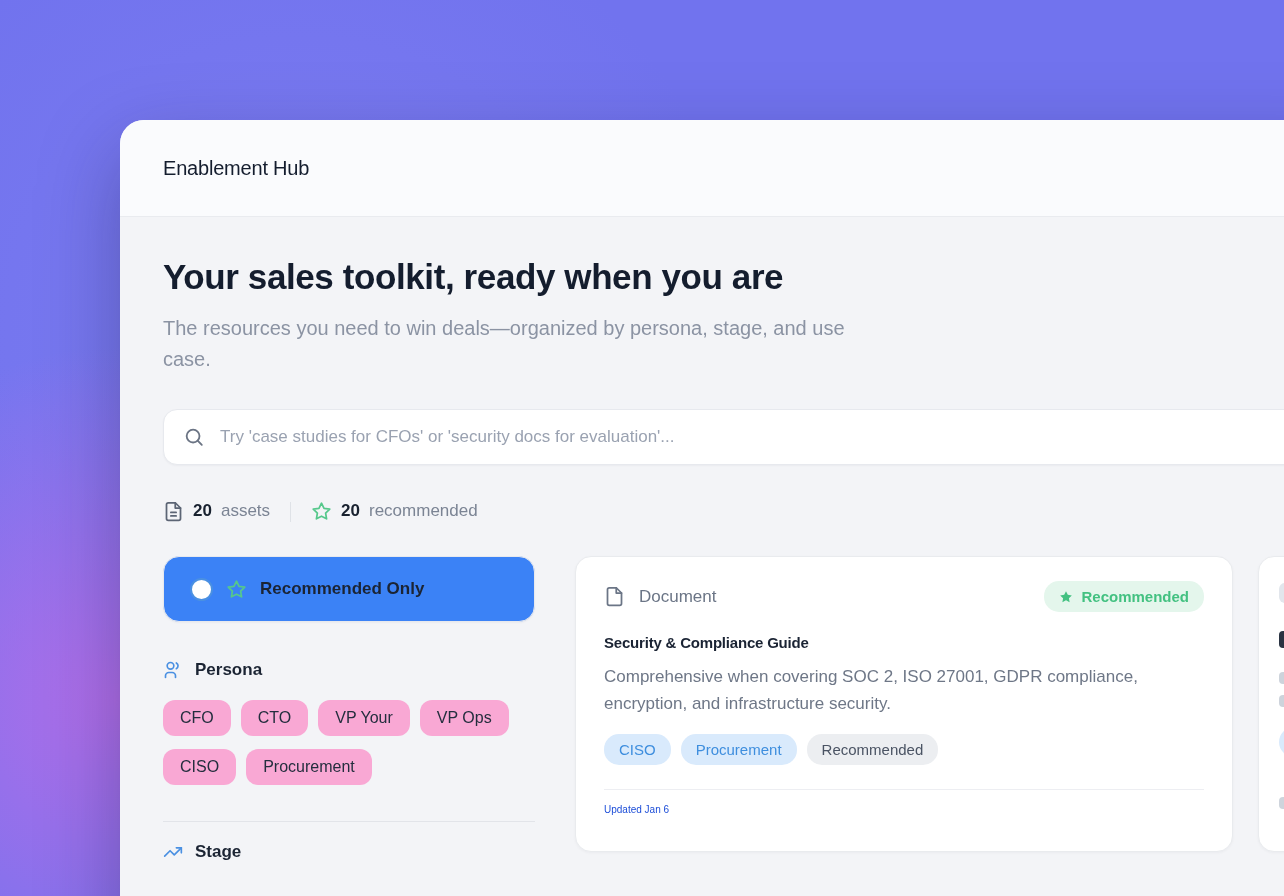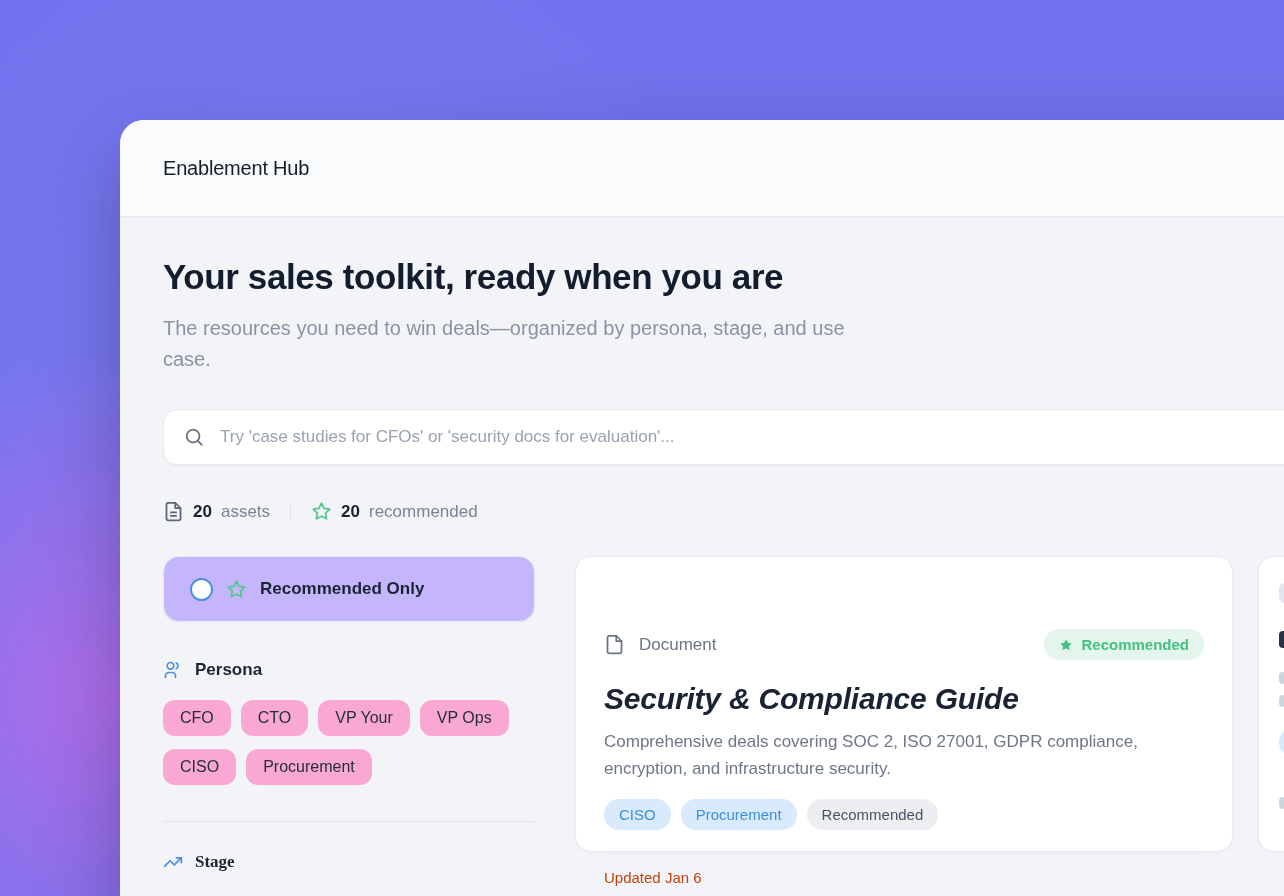--- a/index.html
+++ b/index.html
@@ -66,55 +66,55 @@
     font-size: 17px; color: #1c2534;
   }
   .search-bar input::placeholder { color: #9aa2b1; }
 
   
   .stats-row {
     margin-top: 36px;
     display: flex; align-items: center;
     font-size: 17px; color: #7b8494;
   }
-  .stat { display: flex; align-items: center; gap: 9px; }
+  .stat { display: flex; gap: 9px; }
   .stat svg { width: 21px; height: 21px; }
   .stat .count { color: #18212f; font-weight: 700; }
   .stat-doc-icon { color: #5c6575; }
   .stat-star-icon { color: #56c88c; }
   .stats-sep { width: 1px; height: 20px; background: #dfe2e7; margin: 0 20px; }
 
   
   .content-row { margin-top: 34px; display: flex; gap: 40px; align-items: flex-start; }
   .sidebar { width: 372px; flex-shrink: 0; }
 
   .rec-only-box {
     height: 66px;
-    background: #c4b5fd;
+    background: #3b82f6;
     border: 1px solid #e7e9ee;
     border-radius: 16px;
     display: flex; align-items: center;
     padding: 0 26px; gap: 13px;
     box-shadow: 0 1px 2px rgba(16,24,40,0.04);
     cursor: pointer;
   }
   .radio-circle {
     width: 23px; height: 23px; border-radius: 50%;
     border: 2px solid #4a90e2; background: #fff; flex-shrink: 0;
   }
   .rec-only-box .star svg { width: 21px; height: 21px; color: #56c88c; display: block; }
   .rec-only-label { font-size: 17px; font-weight: 600; color: #1b2433; }
 
   .filter-head {
     margin-top: 38px;
     display: flex; align-items: center; gap: 12px;
     font-size: 17px; font-weight: 700; color: #1b2433;
   }
   .filter-head svg { width: 20px; height: 20px; color: #4a90e2; }
-  .filter-head.stage { margin-top: 30px; font-family: Liberation Serif, serif; }
+  .filter-head.stage { margin-top: 20px; }
 
   .chips { margin-top: 20px; display: flex; flex-wrap: wrap; gap: 13px 10px; }
   .chip {
     background: #f9a8d4;
     border-radius: 12px;
     padding: 9px 17px;
     font-size: 16px; color: #242e3e;
     cursor: pointer;
   }
   .sidebar-divider { margin-top: 36px; border-top: 1px solid #e2e4e9; }
@@ -123,38 +123,38 @@
   .cards { display: flex; gap: 25px; }
   .card {
     width: 658px; height: 296px; flex-shrink: 0;
     background: #fff;
     border: 1px solid #e9ebee;
     border-radius: 16px;
     padding: 24px 28px 0;
     box-shadow: 0 1px 3px rgba(16,24,40,0.04);
     cursor: pointer;
   }
-  .card-top { display: flex; justify-content: space-between; align-items: center; margin-top: 48px; }
+  .card-top { display: flex; justify-content: space-between; align-items: center; }
   .card-type { display: flex; align-items: center; gap: 14px; font-size: 17px; color: #6b7586; }
   .card-type svg { width: 21px; height: 21px; color: #6b7586; }
   .badge {
     display: flex; align-items: center; gap: 8px;
     background: #e4f6ec; color: #43c181;
     font-size: 15px; font-weight: 600;
     border-radius: 15px; padding: 7px 15px;
   }
   .badge svg { width: 14px; height: 14px; }
-  .card-title { margin-top: 22px; font-size: 30px; font-weight: 700; color: #1a2333; letter-spacing: -0.2px; font-style: italic; }
+  .card-title { margin-top: 22px; font-size: 15px; font-weight: 700; color: #1a2333; letter-spacing: -0.2px; }
   .card-desc { margin-top: 13px; font-size: 17px; line-height: 1.58; color: #6e7787; }
   .tag-row { margin-top: 16px; display: flex; gap: 10px; }
   .tag { font-size: 15px; padding: 7px 15px; border-radius: 15px; }
   .tag.blue { background: #d9eafc; color: #3e8ede; }
   .tag.gray { background: #eceef1; color: #4a5363; }
   .card-divider { margin-top: 24px; border-top: 1px solid #edeef2; }
-  .card-footer { padding-top: 14px; font-size: 15px; color: #c2410c; }
+  .card-footer { padding-top: 14px; font-size: 10px; color: #1d4ed8; }
 
   
   .card.partial { padding: 26px 0 0 20px; }
   .frag { border-radius: 4px; }
   .frag-type { width: 120px; height: 20px; background: #e2e6ec; border-radius: 6px; }
   .frag-title { margin-top: 28px; width: 260px; height: 17px; background: #2a3342; }
   .frag-desc1 { margin-top: 24px; width: 320px; height: 12px; background: #cdd3db; }
   .frag-desc2 { margin-top: 11px; width: 280px; height: 12px; background: #cdd3db; }
   .frag-chip { margin-top: 20px; width: 100px; height: 30px; background: #d9eafc; border-radius: 15px; }
   .frag-footer { margin-top: 40px; width: 110px; height: 12px; background: #ced4dc; }
@@ -257,21 +257,21 @@
               <span>Document</span>
             </div>
             <div class="badge">
               <svg viewBox="0 0 24 24" fill="currentColor">
                 <path d="M12 2l3.09 6.26L22 9.27l-5 4.87 1.18 6.88L12 17.77l-6.18 3.25L7 14.14 2 9.27l6.91-1.01z"></path>
               </svg>
               <span>Recommended</span>
             </div>
           </div>
           <div class="card-title">Security &amp; Compliance Guide</div>
-          <div class="card-desc">Comprehensive deals covering SOC 2, ISO 27001, GDPR compliance, encryption, and infrastructure security.</div>
+          <div class="card-desc">Comprehensive when covering SOC 2, ISO 27001, GDPR compliance, encryption, and infrastructure security.</div>
           <div class="tag-row">
             <span class="tag blue">CISO</span>
             <span class="tag blue">Procurement</span>
             <span class="tag gray">Recommended</span>
           </div>
           <div class="card-divider"></div>
           <div class="card-footer">Updated Jan 6</div>
         </div>
 
         <div class="card partial">

